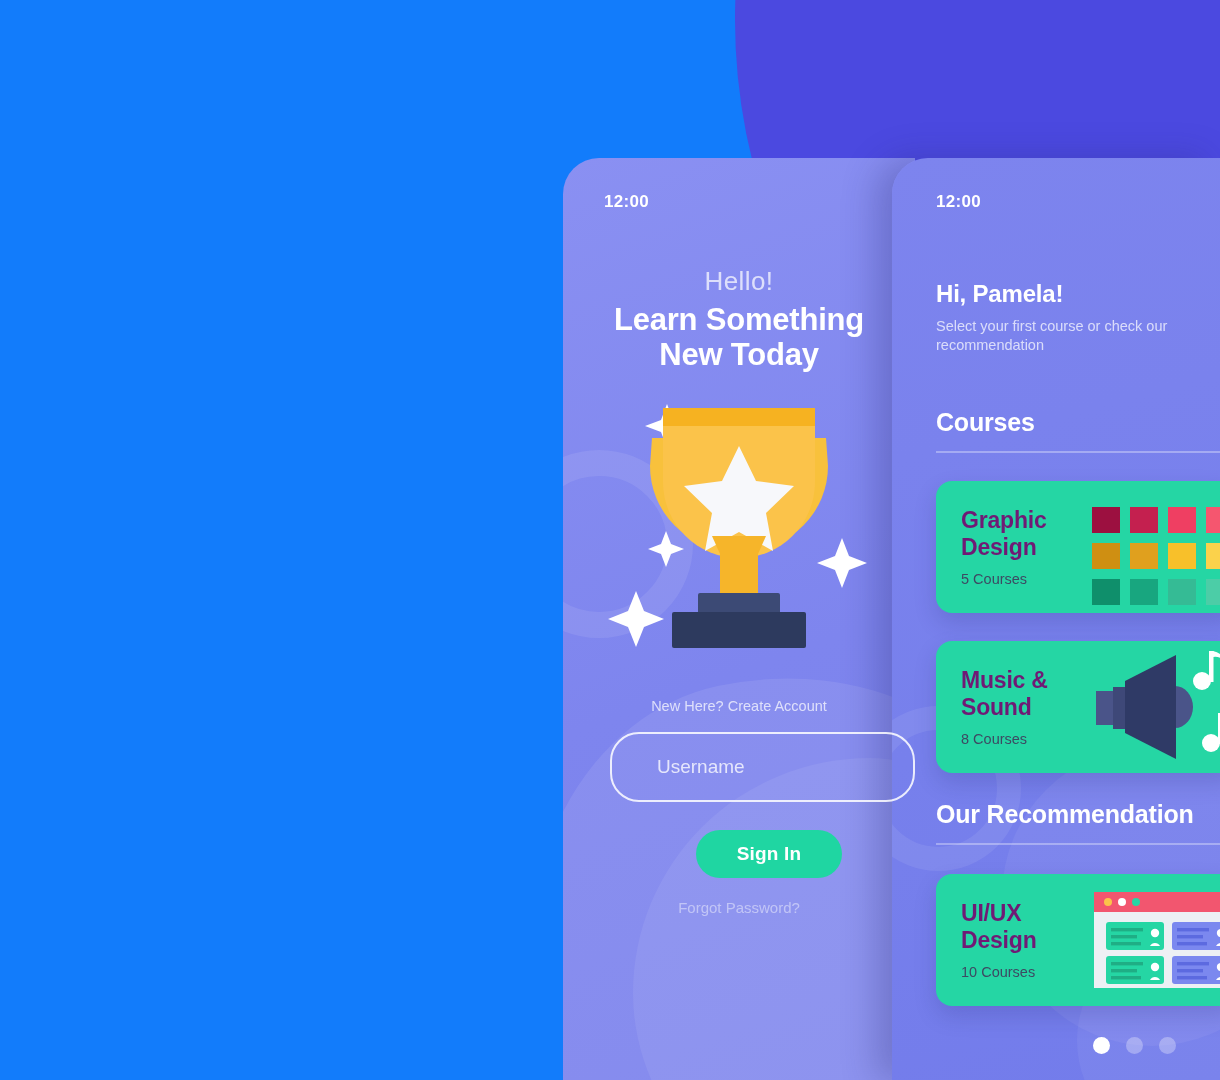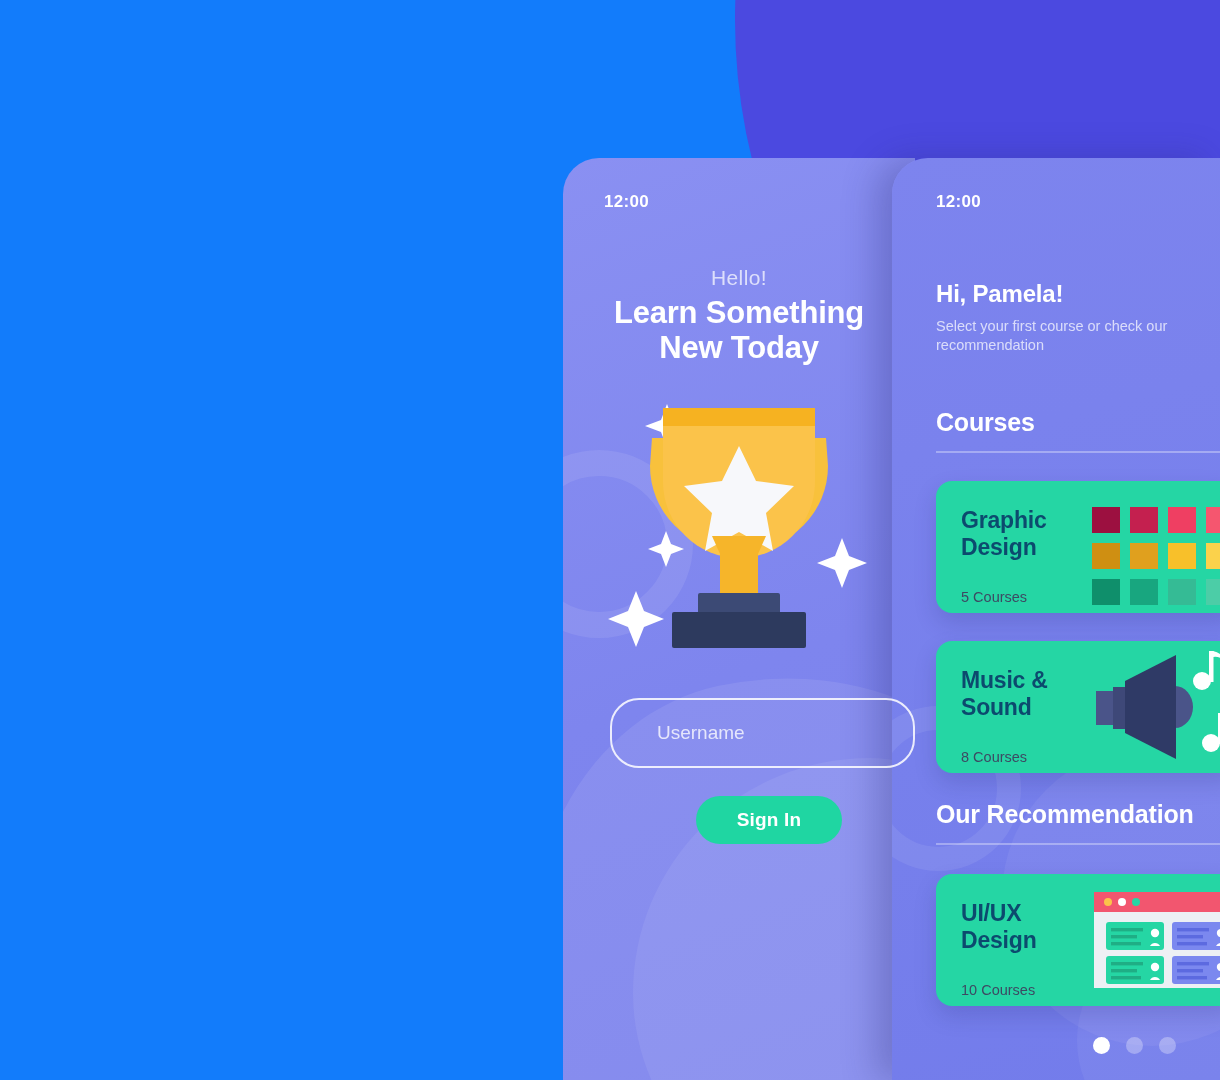--- a/index.html
+++ b/index.html
@@ -115,21 +115,21 @@
 
   
   .hero-text{
     position:absolute;
     top:108px;
     left:0; right:0;
     text-align:center;
     z-index:4;
   }
   .hello{
-    font-size:21px;
+    font-size:26px;
     color:rgba(255,255,255,.72);
     letter-spacing:.4px;
     margin-bottom:6px;
   }
   .headline{
     font-size:31px;
     font-weight:bold;
     color:#ffffff;
     line-height:1.12;
     letter-spacing:-.2px;
@@ -252,26 +252,26 @@
     overflow:hidden;
     z-index:5;
   }
   .card-txt{
     position:absolute;
     left:25px; top:26px;
   }
   .card-title{
     font-size:23px;
     font-weight:bold;
-    color:#0c4a6e;
+    color:#701a75;
     line-height:1.17;
     letter-spacing:-.2px;
   }
   .card-sub{
-    margin-top:28px;
+    margin-top:10px;
     font-size:14.5px;
     color:#3d4a63;
   }
   .card-art{
     position:absolute;
     right:-4px; top:0;
     height:132px;
     width:160px;
   }
 
@@ -347,26 +347,28 @@
           <path d="M126 158 h38 v56 h-38 z" fill="#f6b52a"></path>
           <path d="M118 150 h54 l-8 18 h-38 z" fill="#f6b52a"></path>
 
           <rect x="104" y="207" width="82" height="22" rx="2" fill="#3c4a75"></rect>
 
           <rect x="78" y="226" width="134" height="36" rx="2" fill="#2d3a5e"></rect>
         </svg>
       </div>
 
       <div class="login">
+        <div class="create-account">New Here? Create Account</div>
 
         <input class="field" type="text" placeholder="Username" style="">
 
 
         <button class="signin-btn">Sign In</button>
 
+        <div class="forgot">Forgot Password?</div>
       </div>
     </div>
   </div>
 
   <div class="phone phone-b">
     <div class="phone-inner">
       <div class="ring-b"></div>
       <div class="blob-b1"></div>
       <div class="blob-b2"></div>
 

